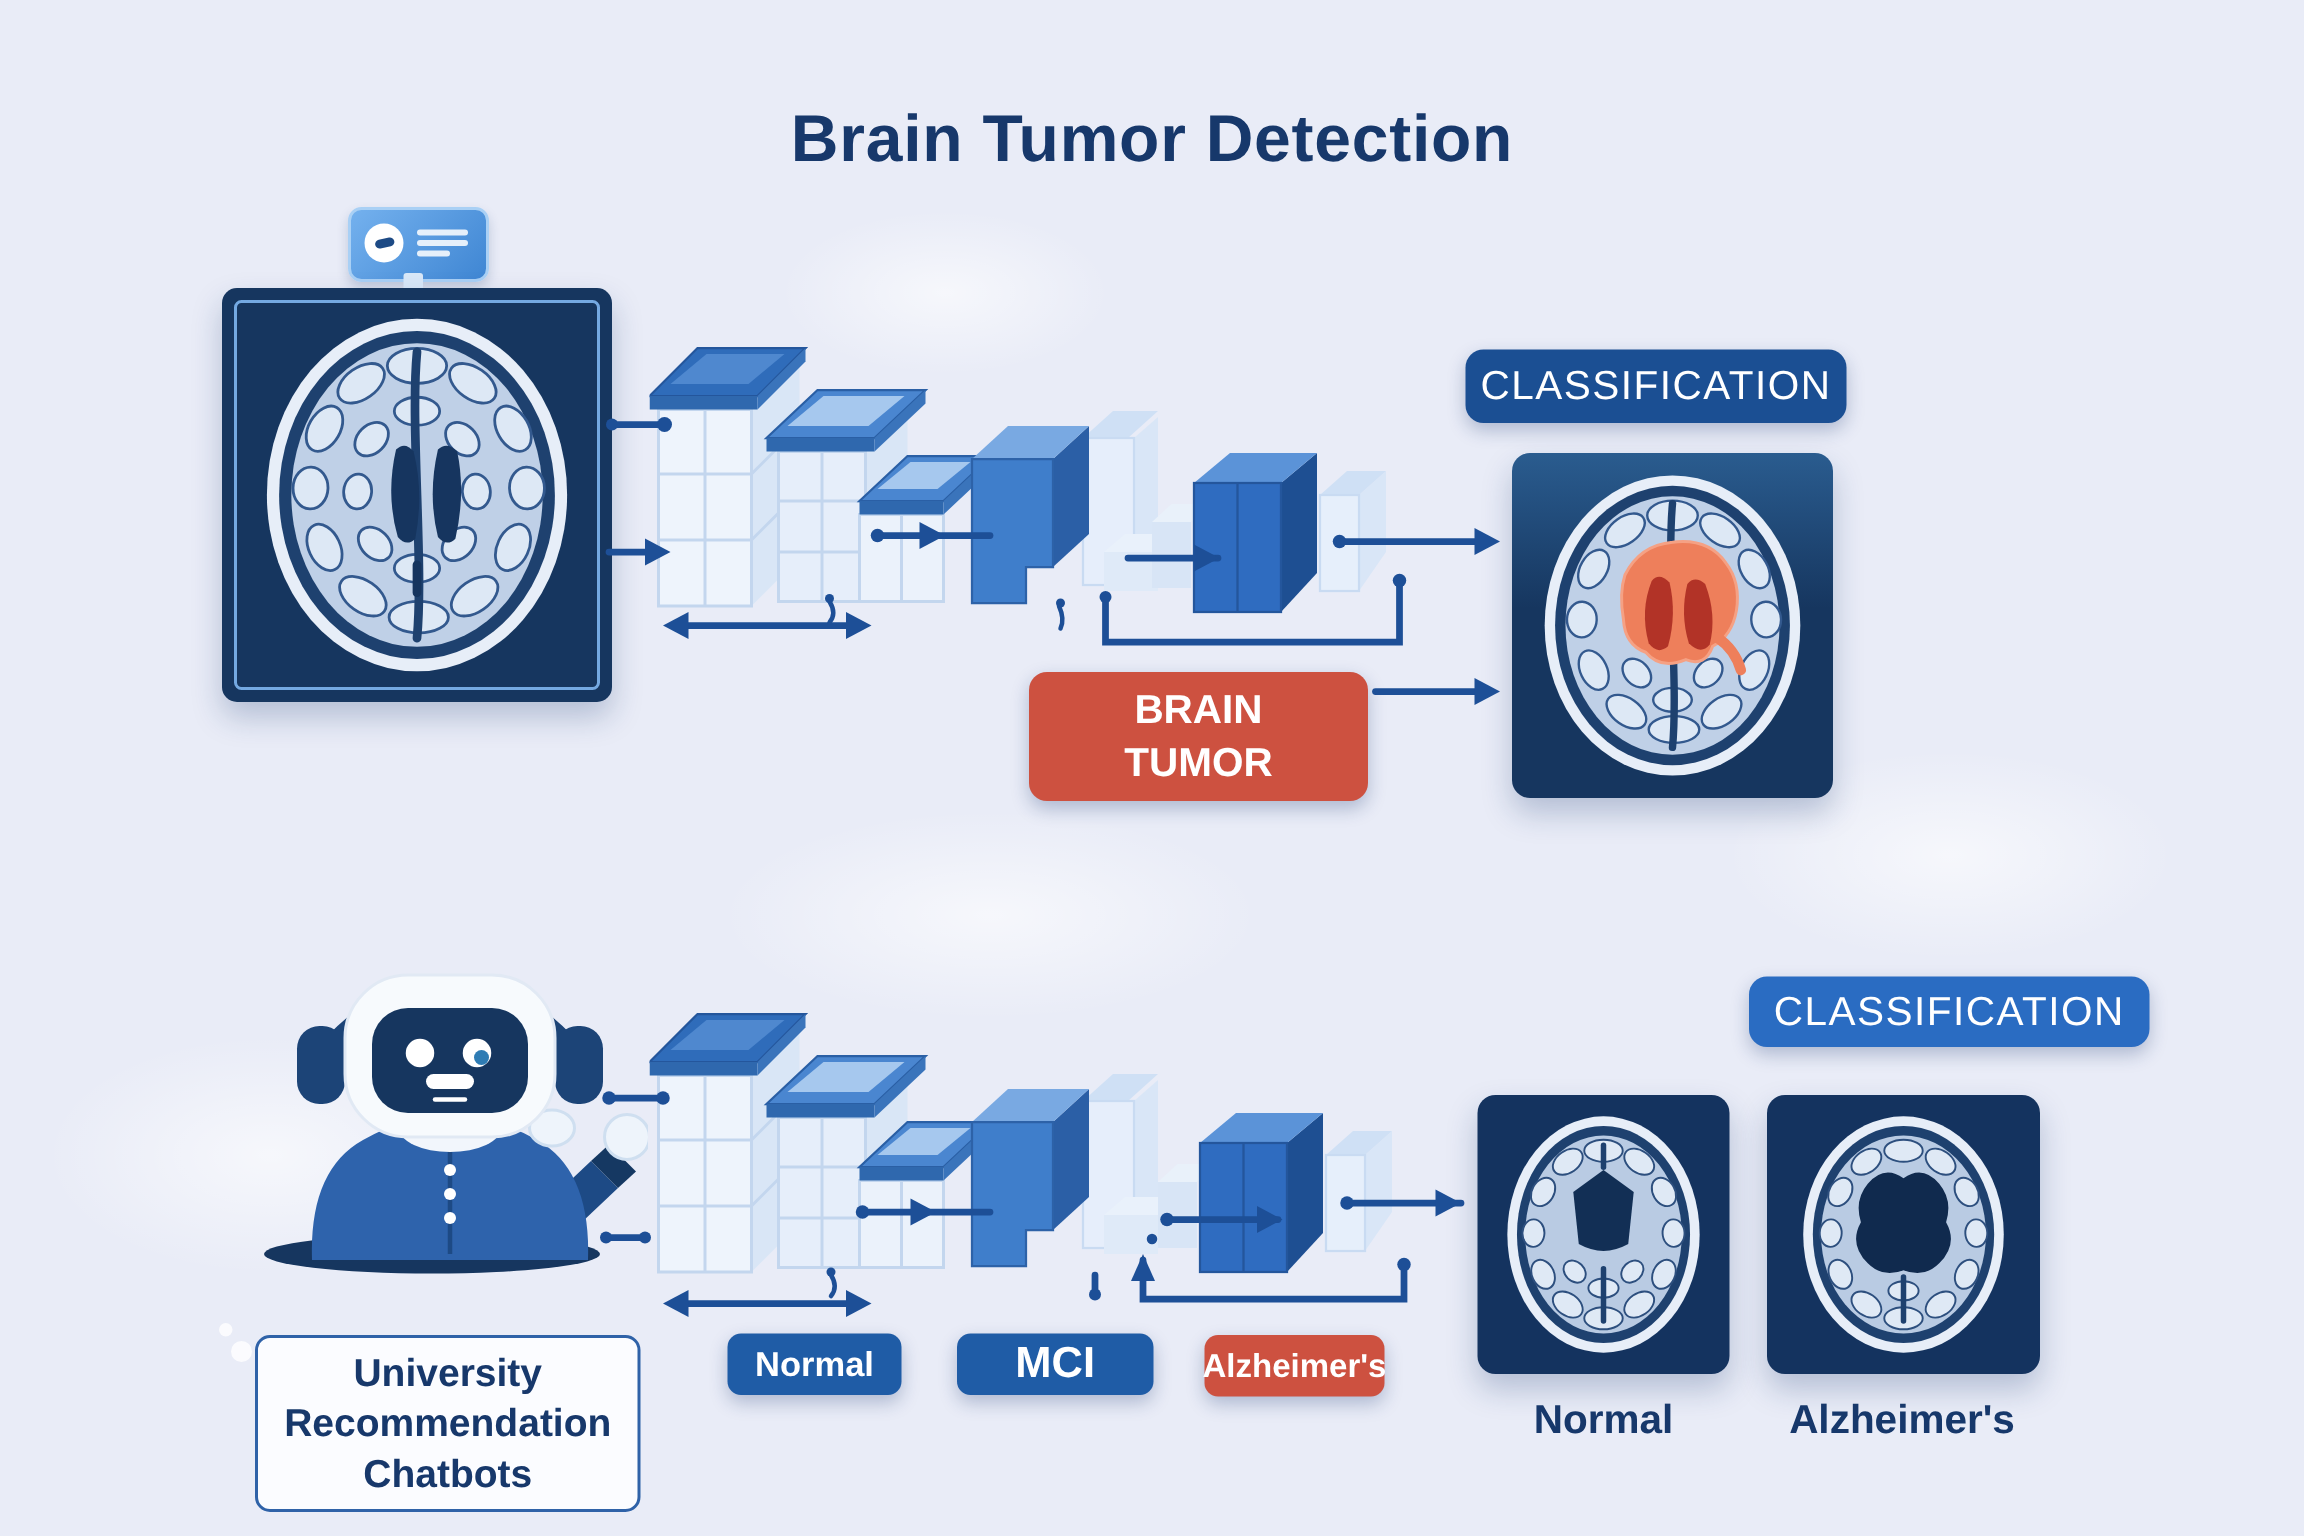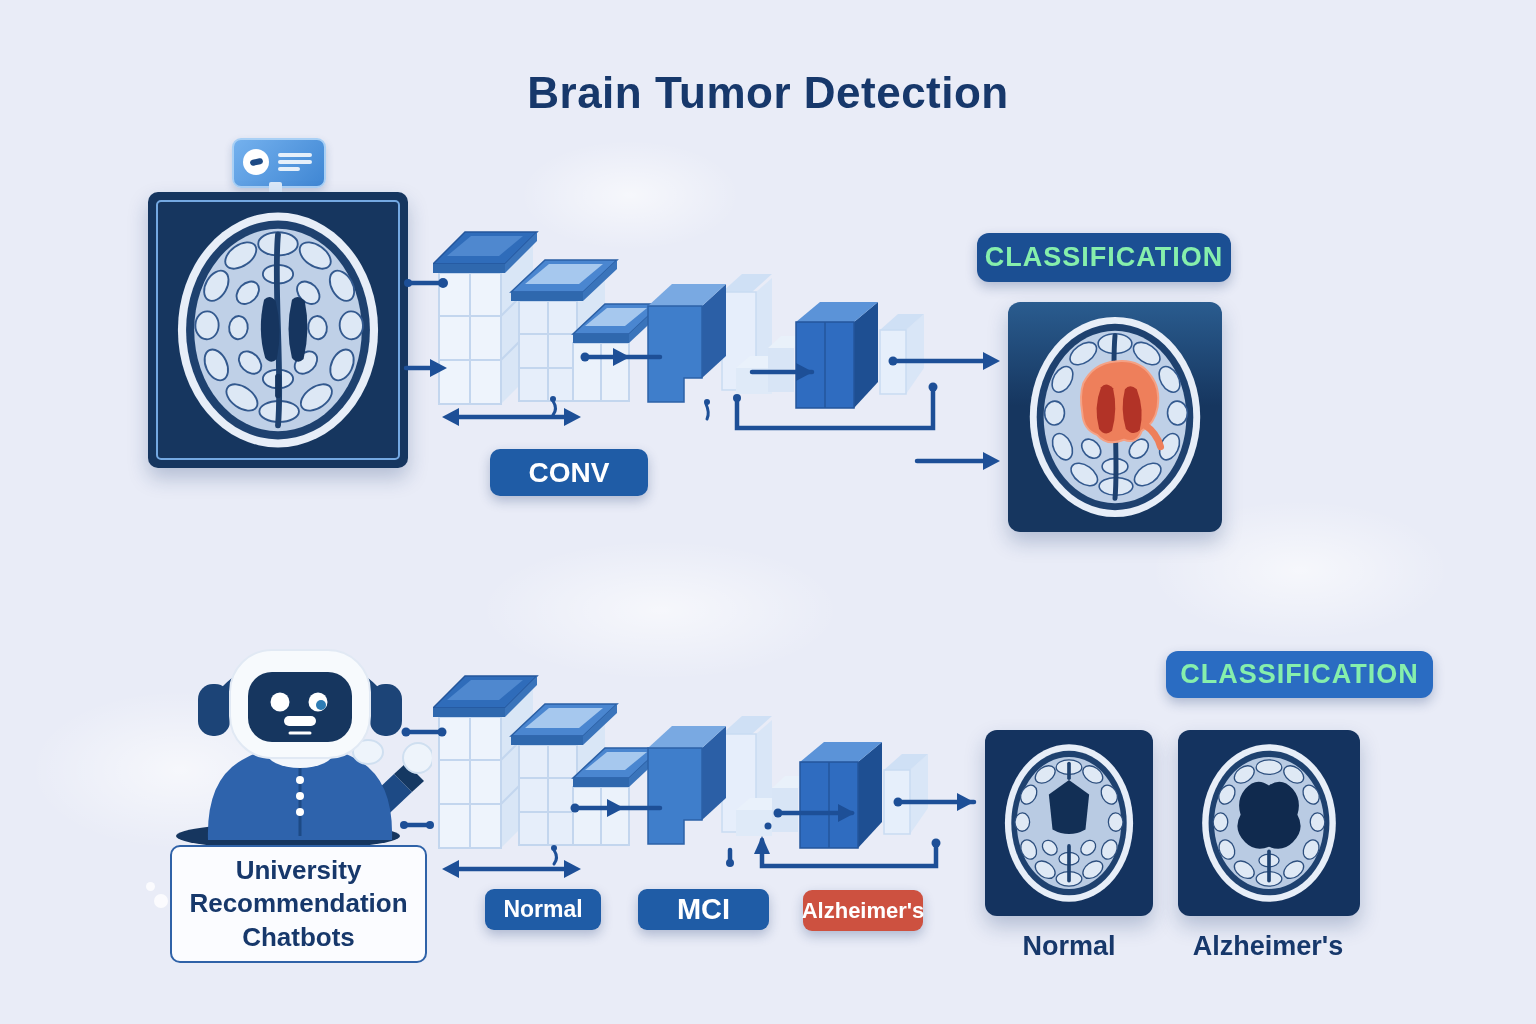--- a/index.html
+++ b/index.html
@@ -20,40 +20,40 @@
   .mri-frame.plain{background:#14335f;border-radius:12px;}
   .mri-frame.plain svg{inset:6px;width:calc(100% - 12px);height:calc(100% - 12px);}
   .mri-frame.grad{background:linear-gradient(180deg,#2a5c8f 0%,#16365f 45%);}
   
   .pill{position:absolute;display:flex;align-items:center;justify-content:center;
         color:#fff;font-weight:bold;text-align:center;border-radius:10px;
         box-shadow:0 5px 12px rgba(25,55,110,.28);}
   .pill.blue{background:#1f5ca6;}
   .pill.red{background:#cd5140;}
   .badge{position:absolute;display:flex;align-items:center;justify-content:center;
-         color:#86efac;font-weight:bold;font-size:27px;letter-spacing:1px;border-radius:12px;
+         color:#ffffff;font-weight:normal;font-size:27px;letter-spacing:1px;border-radius:12px;
          box-shadow:0 5px 12px rgba(25,55,110,.28);}
   .badge.dark{background:#1b4f93;}
   .badge.bright{background:#2a6cc2;}
   
   .caption{position:absolute;text-align:center;font-weight:bold;color:#17386b;}
   
   .card{position:absolute;left:232px;top:138px;width:90px;height:46px;border-radius:9px;
         background:linear-gradient(135deg,#74b1ee,#3f86d3);border:2px solid #a9d0f5;
         box-shadow:0 4px 8px rgba(25,55,110,.2);}
   .card .dot{position:absolute;left:9px;top:9px;width:26px;height:26px;border-radius:50%;background:#fff;}
   .card .blob{position:absolute;left:16px;top:19px;width:13px;height:6px;border-radius:3px;
               background:#1d4a85;transform:rotate(-12deg);}
   .card .ln{position:absolute;left:44px;height:3.5px;border-radius:2px;background:rgba(255,255,255,.85);}
   .card .l1{top:13px;width:34px;}
   .card .l2{top:20px;width:34px;}
   .card .l3{top:27px;width:22px;}
   .card-stem{position:absolute;left:269px;top:182px;width:13px;height:13px;background:#d9e8f8;border-radius:2px;}
   
-  .univ-box{position:absolute;left:170px;top:845px;width:257px;height:118px;box-sizing:border-box;
+  .univ-box{position:absolute;left:170px;top:890px;width:257px;height:118px;box-sizing:border-box;
             background:#fbfcff;border:2.5px solid #2f62a8;border-radius:10px;
             display:flex;align-items:center;justify-content:center;text-align:center;
             font-size:26px;font-weight:bold;color:#17386b;line-height:1.28;padding:4px 10px;}
   .bubble{position:absolute;border-radius:50%;background:rgba(255,255,255,.8);}
 </style>
 </head>
 <body>
 
 <div class="stage">
 
@@ -171,22 +171,22 @@
       <rect x="28" y="34" width="58" height="86" fill="#2f6cc0" stroke="#24569c" stroke-width="1.5"></rect>
       <line x1="57" y1="34" x2="57" y2="120" stroke="#24569c" stroke-width="1.5"></line>
     </g>
     <g>
       <polygon points="138,42 156,26 156,80 138,106" fill="#d9e6f7"></polygon>
       <polygon points="112,42 130,26 156,26 138,42" fill="#cfe0f5"></polygon>
       <rect x="112" y="42" width="26" height="64" fill="#e6effb" stroke="#c9dbf2" stroke-width="1.5"></rect>
     </g>
   </svg>
 
-  <div class="pill blue" style="left:490px;top:449px;width:158px;height:47px;font-size:28px;">CONV</div>
-
+
+  <div class="pill red" style="left:686px;top:448px;width:226px;height:86px;font-size:27px;line-height:1.3;border-radius:12px;padding:0 40px;box-sizing:border-box;">BRAIN TUMOR</div>
 
   <div class="badge dark" style="left:977px;top:233px;width:254px;height:49px;">CLASSIFICATION</div>
 
   <div class="mri-frame plain grad" style="left:1008px;top:302px;width:214px;height:230px;">
     <svg viewBox="0 0 200 220">
       <ellipse cx="100" cy="110" rx="86" ry="101" fill="#e7eef8"></ellipse>
       <ellipse cx="100" cy="110" rx="79" ry="94" fill="#1e416f"></ellipse>
       <ellipse cx="100" cy="110" rx="72" ry="87" fill="#bfd0e7"></ellipse>
       <g fill="#dde8f5" stroke="#33598e" stroke-width="1.6">
         <ellipse cx="100" cy="36" rx="17" ry="10"></ellipse>

